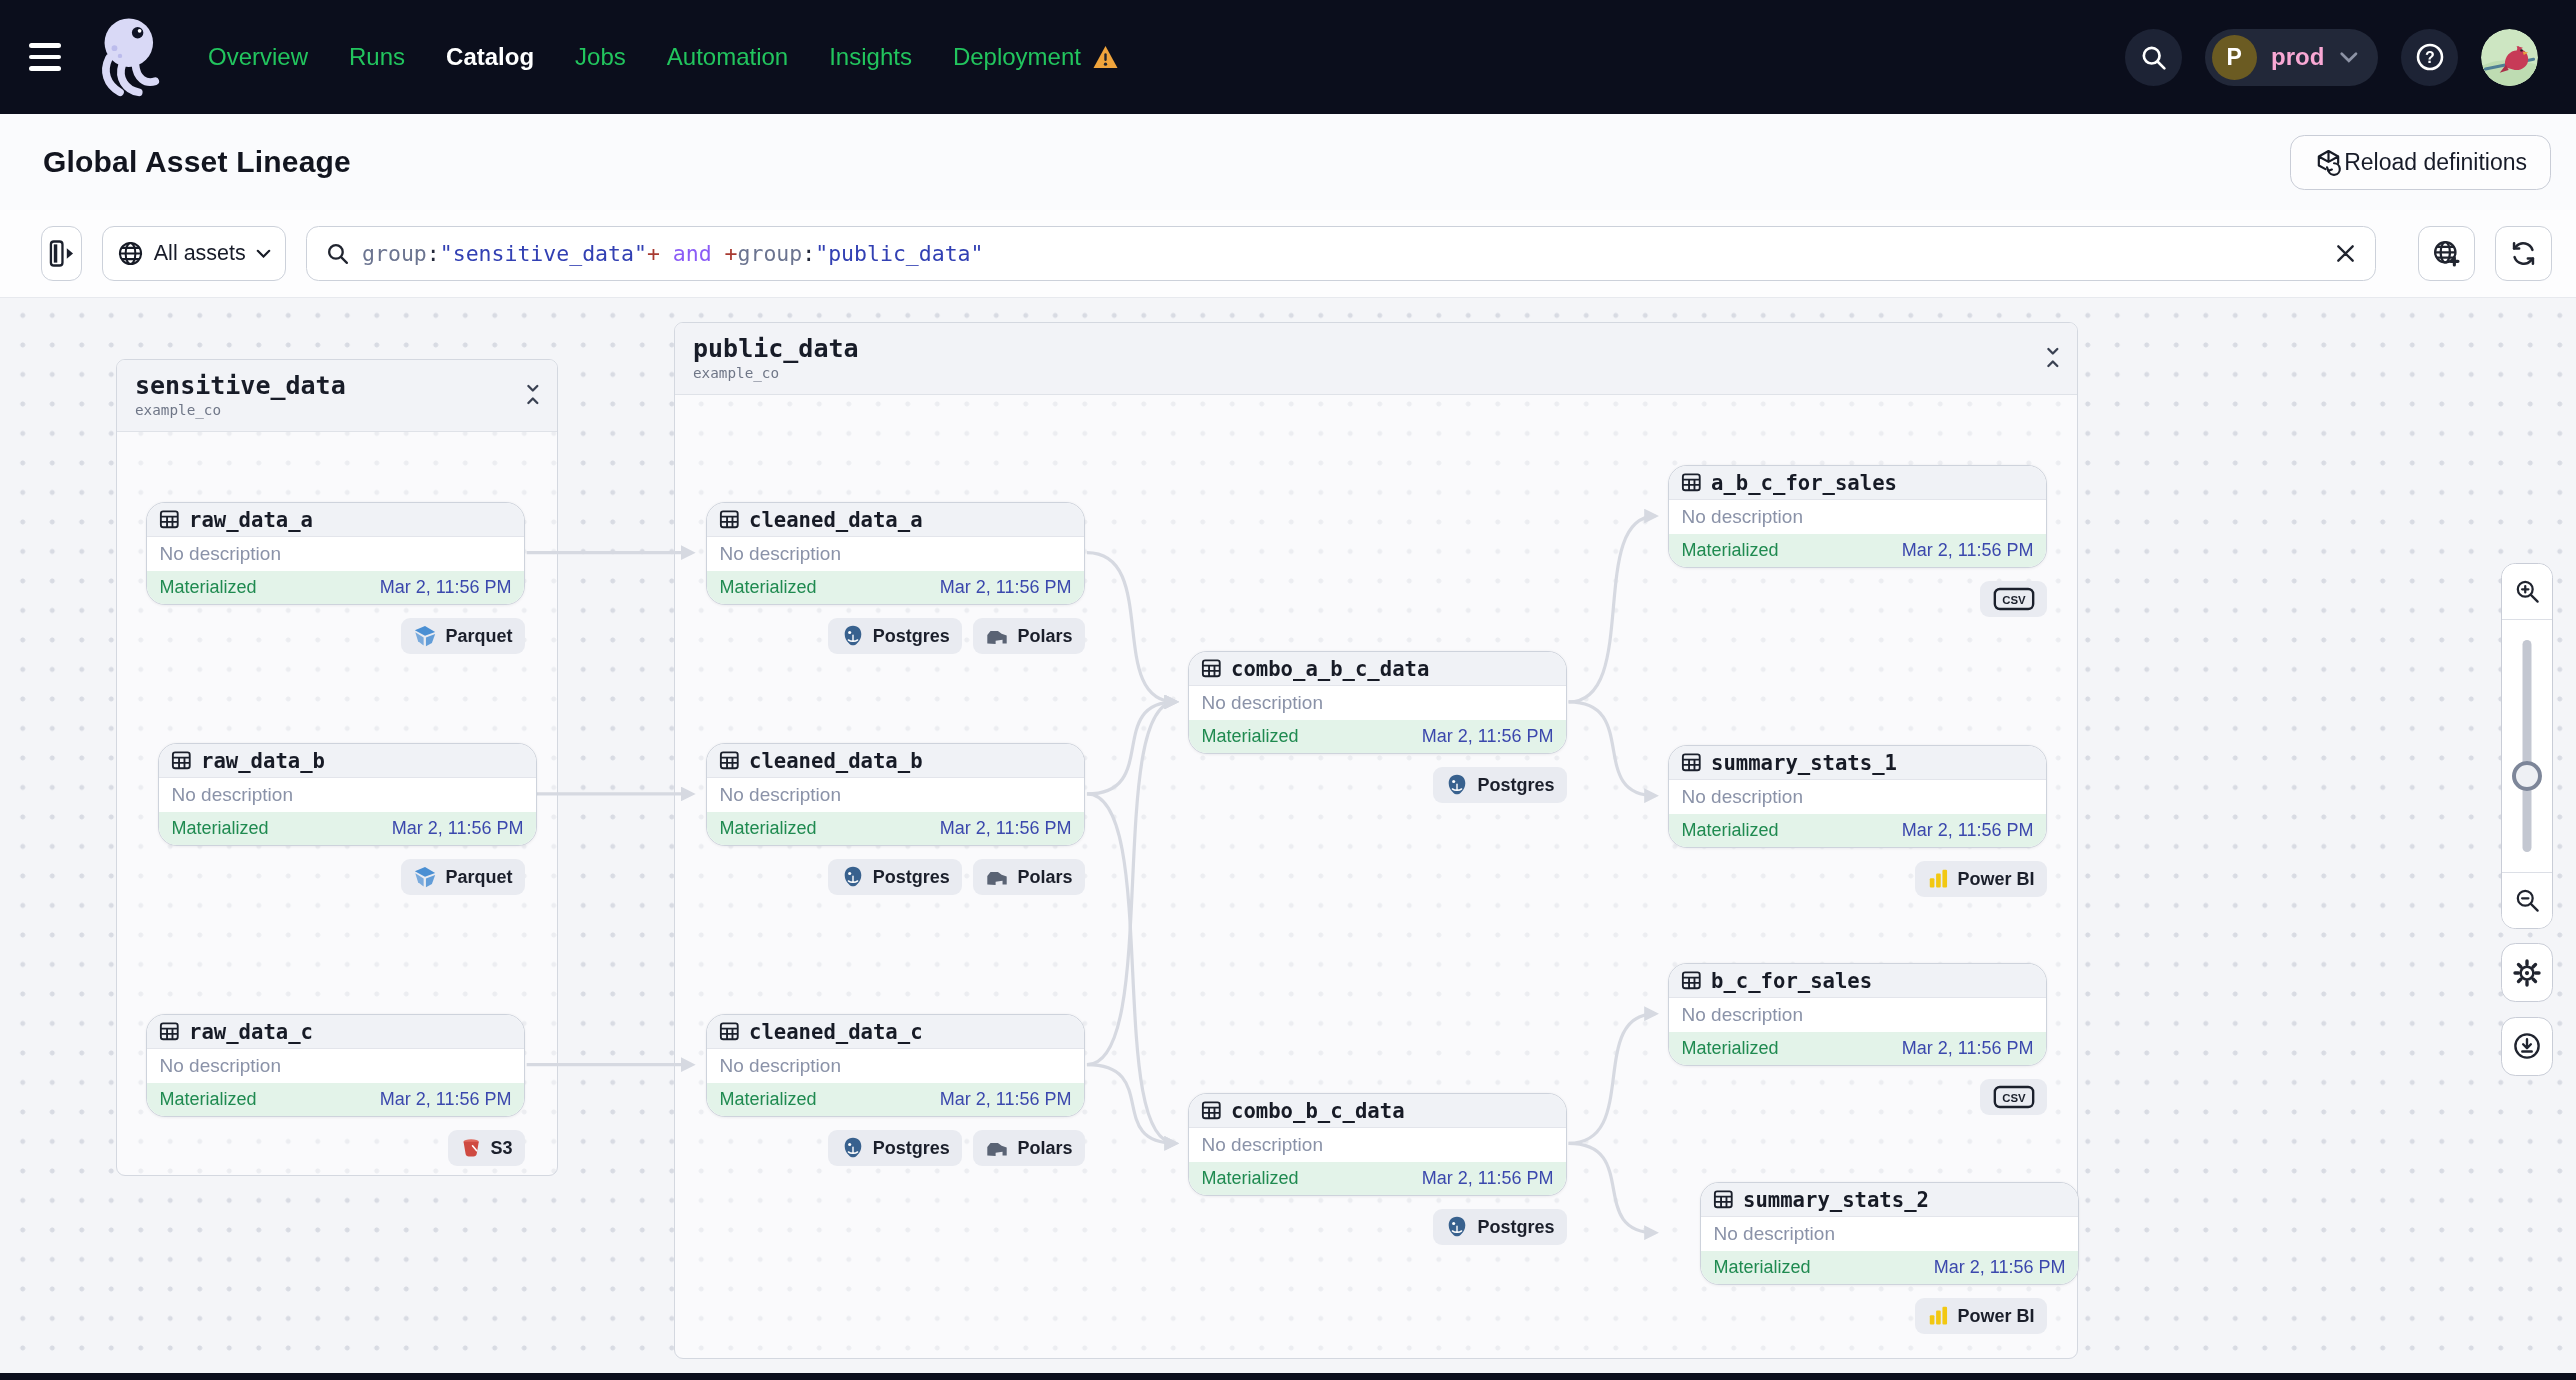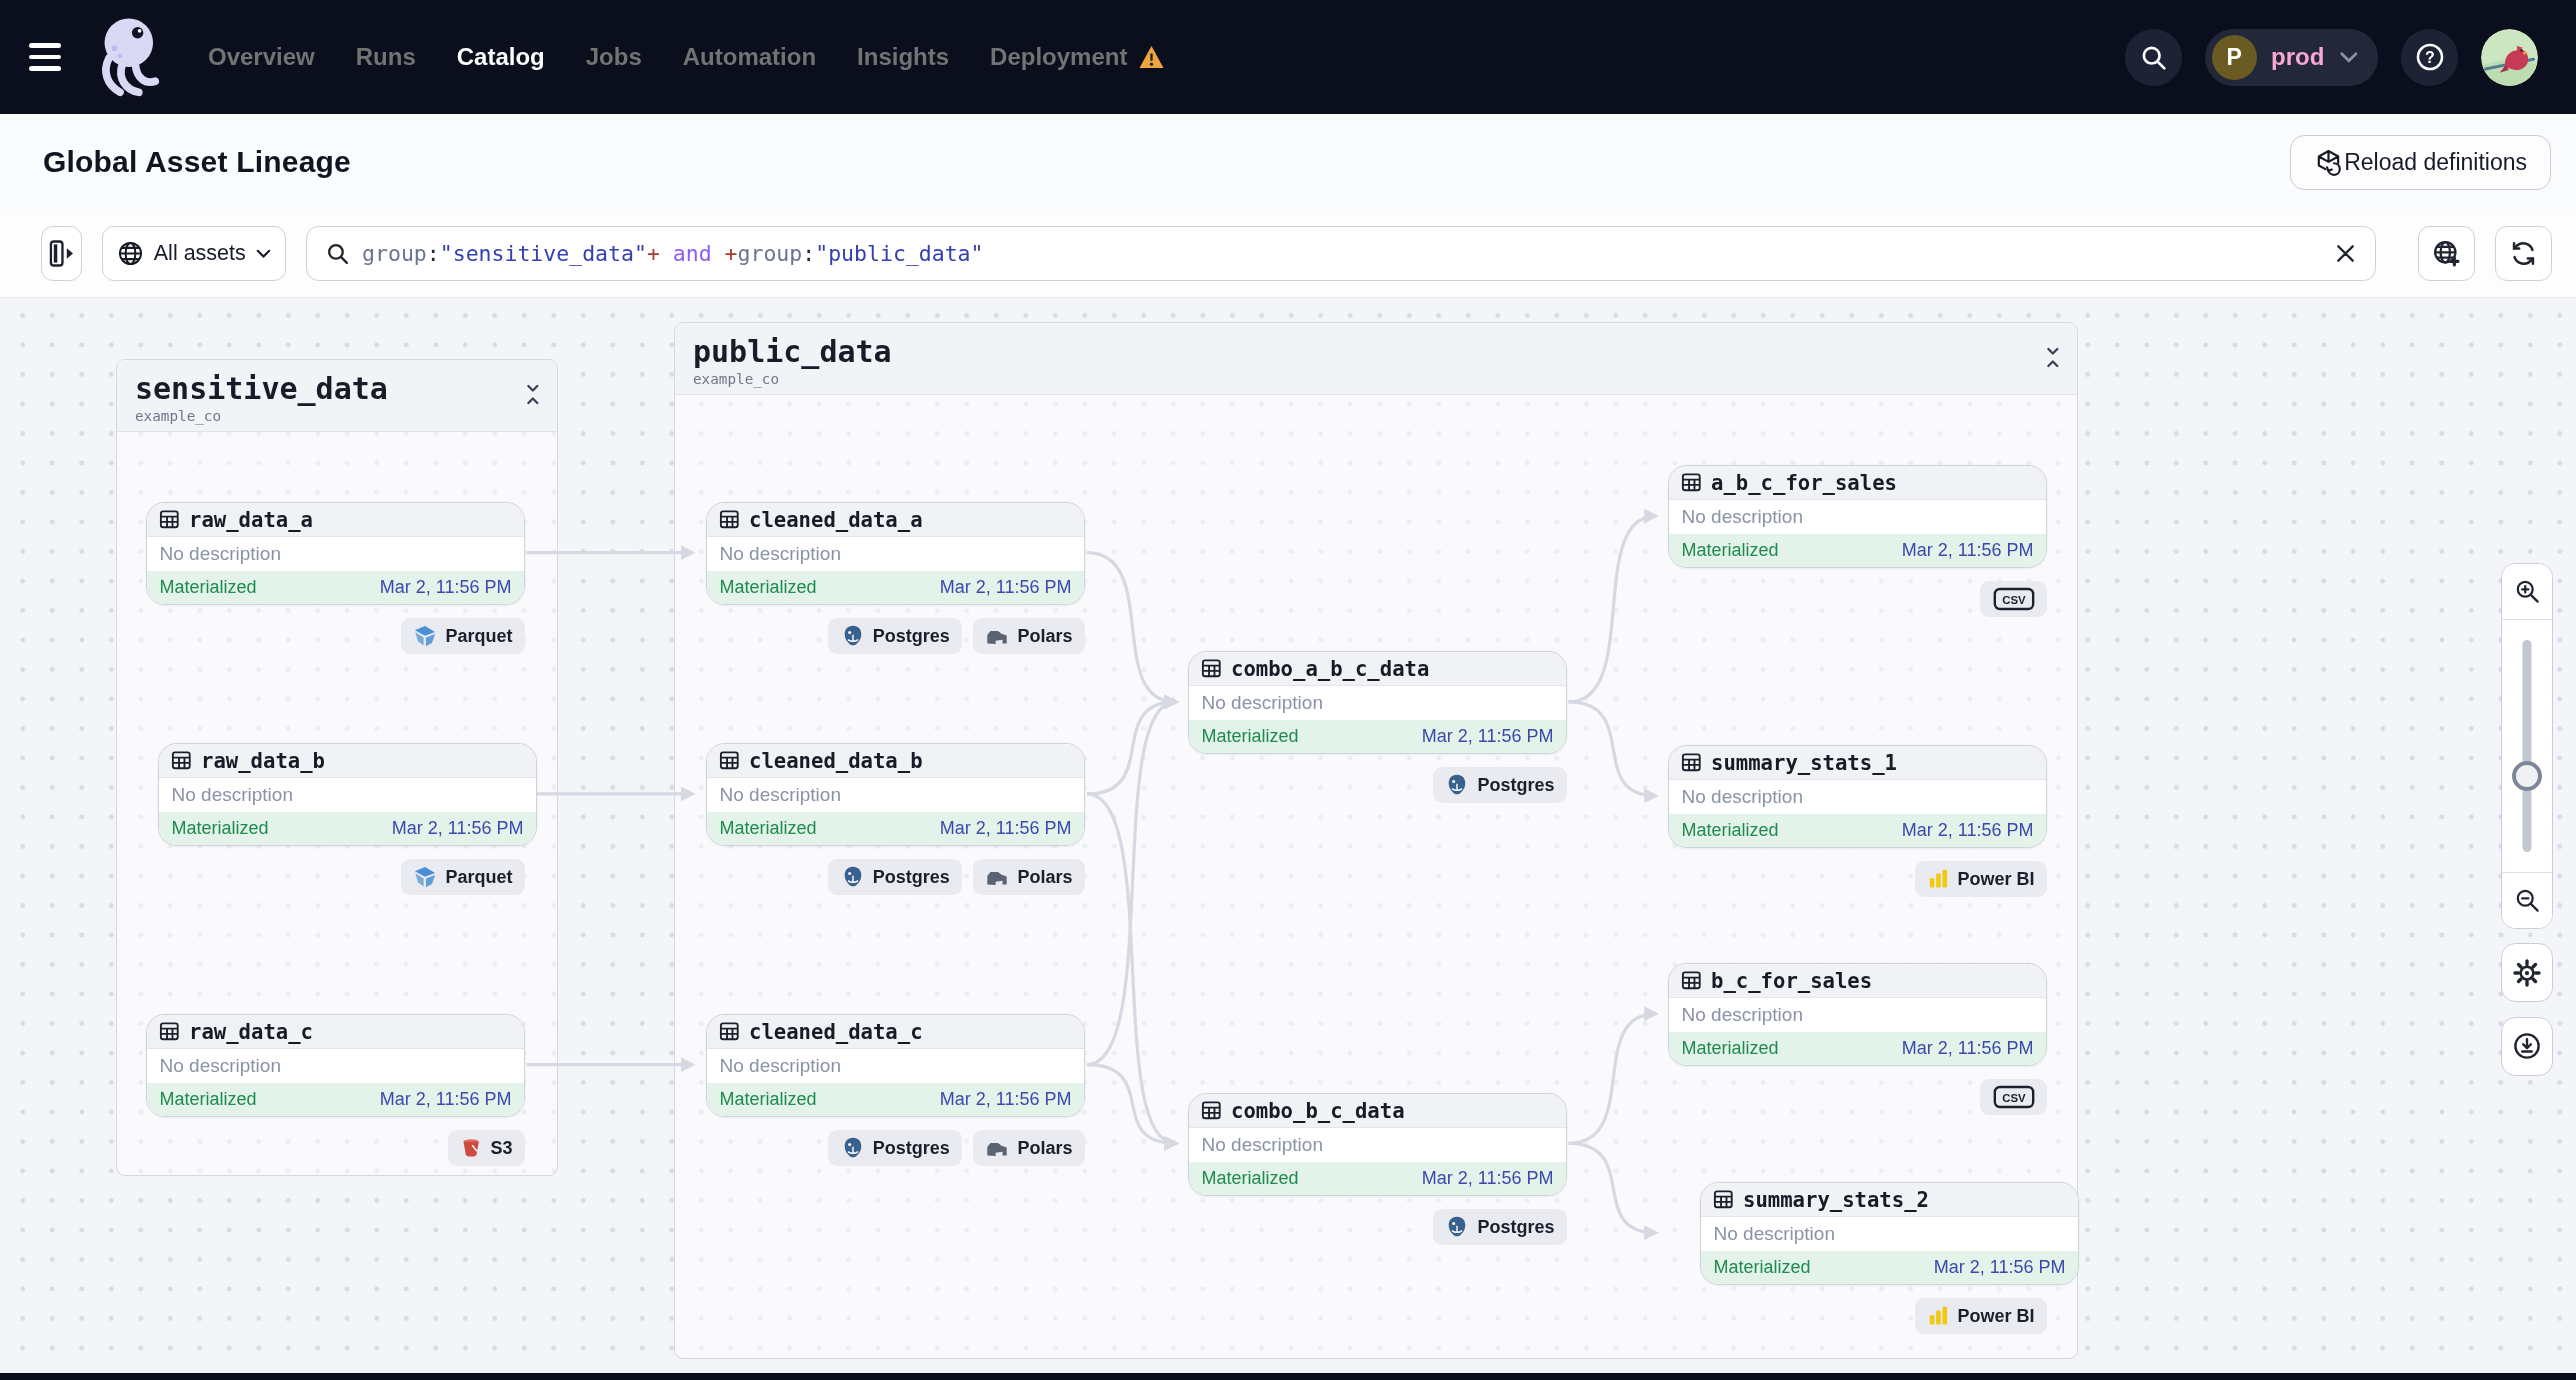--- a/index.html
+++ b/index.html
@@ -6,21 +6,21 @@
   html,body { width:2576px; height:1380px; overflow:hidden; }
   body { font-family:"Liberation Sans", sans-serif; background:#f4f5f8; position:relative; }
 
   
   .navbar { position:absolute; top:0; left:0; width:2576px; height:114px; background:#0b0e1c;
             display:flex; align-items:center; padding:0 38px 0 29px; z-index:20; }
   .hamburger { width:39px; height:36px; display:flex; flex-direction:column; justify-content:center; gap:7.2px; cursor:pointer; }
   .hamburger span { display:block; width:32px; height:4.5px; background:#fff; border-radius:2.7px; }
   .logo { margin-left:27px; display:flex; align-items:center; }
   .nav-links { display:flex; align-items:center; gap:41px; margin-left:41px; }
-  .nav-link { font-size:24px; color:#737373; cursor:pointer; display:flex; align-items:center; gap:10.7px;font-weight:bold; }
+  .nav-link { font-size:24px; color:#22c55e; cursor:pointer; display:flex; align-items:center; gap:10.7px; }
   .nav-link.active { color:#ffffff; font-weight:700; }
   .nav-right { margin-left:auto; display:flex; align-items:center; gap:23px; }
   .nav-circle { width:57px; height:57px; border-radius:50%; background:#1d2335; display:flex; align-items:center; justify-content:center; cursor:pointer; }
   .env-pill { height:57px; background:#222839; border-radius:29px; display:flex; align-items:center; padding:0 19.7px 0 7.2px; gap:14.3px; cursor:pointer; }
   .env-initial { width:45px; height:45px; border-radius:50%; background:#6b5b22; color:#fff; font-weight:700; font-size:23px; display:flex; align-items:center; justify-content:center; }
   .env-name { color:#f9a8d4; font-size:24px; font-weight:600; }
   .avatar { width:57px; height:57px; border-radius:50%; overflow:hidden; cursor:pointer; }
 
   
   .title-row { position:absolute; top:114px; left:0; width:2576px; height:97px; background:#fafbfd;
@@ -46,21 +46,21 @@
   .materialize-btn { height:55px; background:#151a2b; border-radius:10.7px; display:flex; align-items:stretch; color:#fff; cursor:pointer; margin-left:3.6px; }
   .mat-main { display:flex; align-items:center; gap:10.7px; padding:0 23px; font-size:23px; font-weight:500; }
   .mat-caret { width:54px; display:flex; align-items:center; justify-content:center; border-left:0.9px solid #3b4154; }
 
   
   .graph { position:absolute; top:298px; left:0; width:2576px; height:1075px; background:#f4f5f8;
            background-image:radial-gradient(#d8dbe3 2.3px, transparent 2.7px); background-size:29.5px 29.5px; background-position:8px 2.7px; }
   .group { position:absolute; border:1.3px solid #d4d8e0; border-radius:9px; background:rgba(255,255,255,.5); z-index:1; }
   .group-header { height:72px; background:#f2f3f7; border-bottom:0.9px solid #dfe2e8; border-radius:8px 8px 0 0;
                   padding:10.7px 18px 0 18px; position:relative; }
-  .group-title { font-family:"DejaVu Sans Mono", monospace; font-weight:700; font-size:30px; color:#181c28; }
+  .group-title { font-family:"DejaVu Sans Mono", monospace; font-weight:700; font-size:25px; color:#181c28; }
   .group-sub { font-family:"DejaVu Sans Mono", monospace; font-size:14.3px; color:#6f7687; margin-top:2.7px; }
   .collapse-btn { position:absolute; right:14.3px; top:21.5px; cursor:pointer; }
   .edges-svg { position:absolute; left:0; top:0; z-index:2; pointer-events:none; }
   .asset-node { position:absolute; width:379px; border:1.3px solid #ced3dc; border-radius:19px; background:#fff;
                 overflow:hidden; z-index:3; box-shadow:0 0.9px 2.7px rgba(20,24,40,.06); cursor:pointer; }
   .an-header { height:34px; background:#f0f2f6; border-bottom:0.9px solid #e3e5eb; display:flex; align-items:center;
                gap:9.8px; padding:0 11.6px; font-family:"DejaVu Sans Mono", monospace; font-weight:700; font-size:20.6px; color:#171b26; }
   .an-desc { height:34px; display:flex; align-items:center; padding:0 12.5px; font-size:19px; color:#8a92a8; background:#fff; }
   .an-status { height:33px; background:#e3f3e9; display:flex; align-items:center; justify-content:space-between; padding:0 12.5px; font-size:18px; }
   .an-status .st { color:#1f8a50; }

